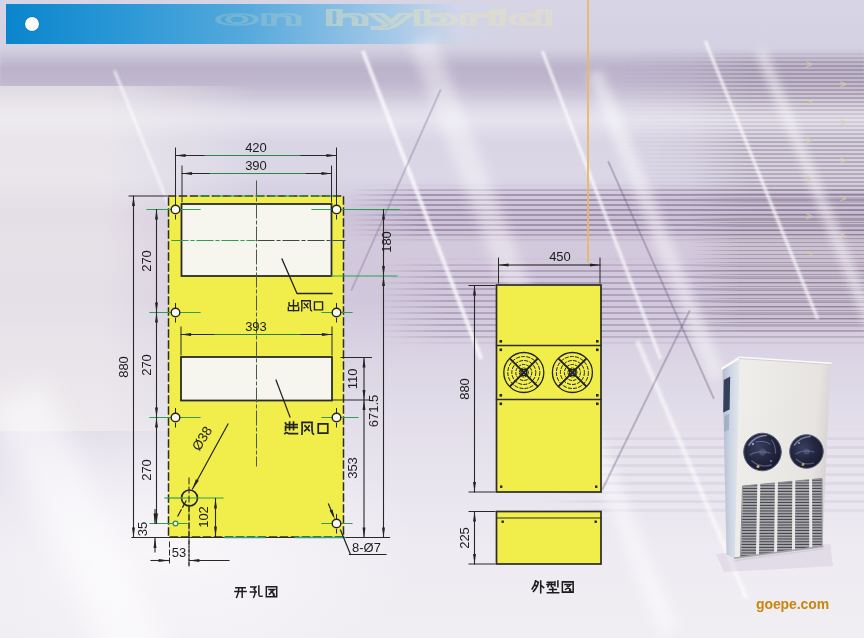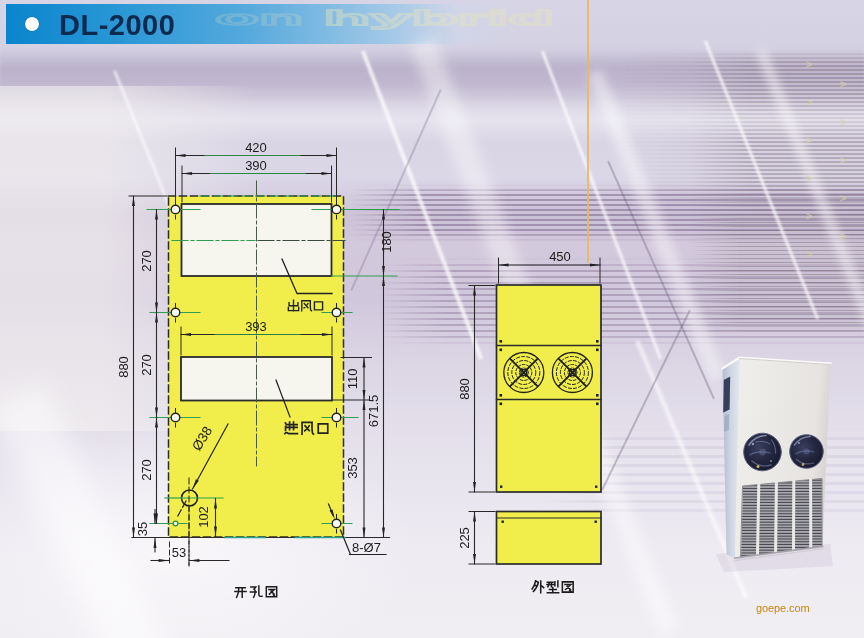--- a/index.html
+++ b/index.html
@@ -27,21 +27,20 @@
 <div class="abs" style="left:540px;top:428px;width:324px;height:92px;background:repeating-linear-gradient(180deg,rgba(188,180,204,.32) 0 3px,rgba(236,232,242,.25) 3px 9px);opacity:.8;filter:blur(.5px);-webkit-mask-image:linear-gradient(90deg,transparent,#000 60px),linear-gradient(180deg,transparent,#000 12px,#000 calc(100% - 12px),transparent);-webkit-mask-composite:source-in;mask-composite:intersect;"></div>
 
 <div class="abs" style="left:0;top:86px;width:255px;height:345px;background:linear-gradient(90deg,rgba(243,240,239,.6) 0 40%,rgba(243,240,242,0));"></div>
 
 <div class="abs" style="left:-60px;top:420px;width:480px;height:260px;background:radial-gradient(closest-side,rgba(252,250,252,.8),rgba(252,250,252,0));"></div>
 
 <div class="abs" style="left:6px;top:4px;width:530px;height:40px;background:linear-gradient(90deg,#0a85cd 0%,#2b98d6 22%,#55a9dc 45%,#7fbae2 60%,#a8cae8 74%,rgba(205,215,235,.55) 85%,rgba(218,220,236,0) 97%);"></div>
 
 <div class="abs" style="left:25px;top:17px;width:14px;height:14px;border-radius:50%;background:#fdfdfd;box-shadow:0 0 2px rgba(0,60,120,.5);"></div>
 
-<div class="abs" style="left:59px;top:9px;font-size:29px;font-weight:bold;color:#10294f;letter-spacing:0.5px;">DL-2000</div>
 
 <div>
 <div class="abs" style="left:158px;top:62px;width:3px;height:240px;background:rgba(255,255,255,.6);transform:rotate(-22deg);filter:blur(1px);"></div>
 <div class="abs" style="left:420px;top:40px;width:4px;height:330px;background:rgba(255,255,255,.75);transform:rotate(-21deg);filter:blur(1.2px);"></div>
 <div class="abs" style="left:470px;top:30px;width:26px;height:340px;background:rgba(255,255,255,.38);transform:rotate(-21deg);filter:blur(6px);"></div>
 <div class="abs" style="left:600px;top:40px;width:3px;height:330px;background:rgba(255,255,255,.75);transform:rotate(-21deg);filter:blur(1px);"></div>
 <div class="abs" style="left:648px;top:60px;width:16px;height:330px;background:rgba(255,255,255,.42);transform:rotate(-22deg);filter:blur(5px);"></div>
 <div class="abs" style="left:760px;top:30px;width:3px;height:300px;background:rgba(255,255,255,.75);transform:rotate(-22deg);filter:blur(1px);"></div>
 <div class="abs" style="left:812px;top:40px;width:10px;height:300px;background:rgba(255,255,255,.5);transform:rotate(-22deg);filter:blur(4px);"></div>
 <div class="abs" style="left:690px;top:330px;width:4px;height:280px;background:rgba(255,255,255,.65);transform:rotate(-23deg);filter:blur(1.5px);"></div>
@@ -379,15 +378,15 @@
   <path d="M758.8 484.6 L757.5 554.8" stroke="#e9e9e7" stroke-width="3"></path>
   <path d="M776.4 483 L775.6 552.5" stroke="#e9e9e7" stroke-width="3"></path>
   <path d="M793.8 481.3 L793.5 550" stroke="#e9e9e7" stroke-width="3"></path>
   <path d="M810.6 479.6 L810.8 547.8" stroke="#e9e9e7" stroke-width="3"></path>
 
   <path d="M735 558 L822.5 546.5" stroke="#a8a4ac" stroke-width="1.6"></path>
   <path d="M735.5 560.5 L822.8 548.8" stroke="#cfccd2" stroke-width="1.2"></path>
 </g>
 </svg>
 
-<div class="abs" style="left:756px;top:596px;font-size:11px;font-weight:normal;color:#c9860c;letter-spacing:-0.1px;margin-top:6px;">goepe.com</div>
+<div class="abs" style="left:756px;top:596px;font-size:14px;font-weight:bold;color:#c9860c;letter-spacing:-0.1px;">goepe.com</div>
 
 </div>
 
 </body></html>

